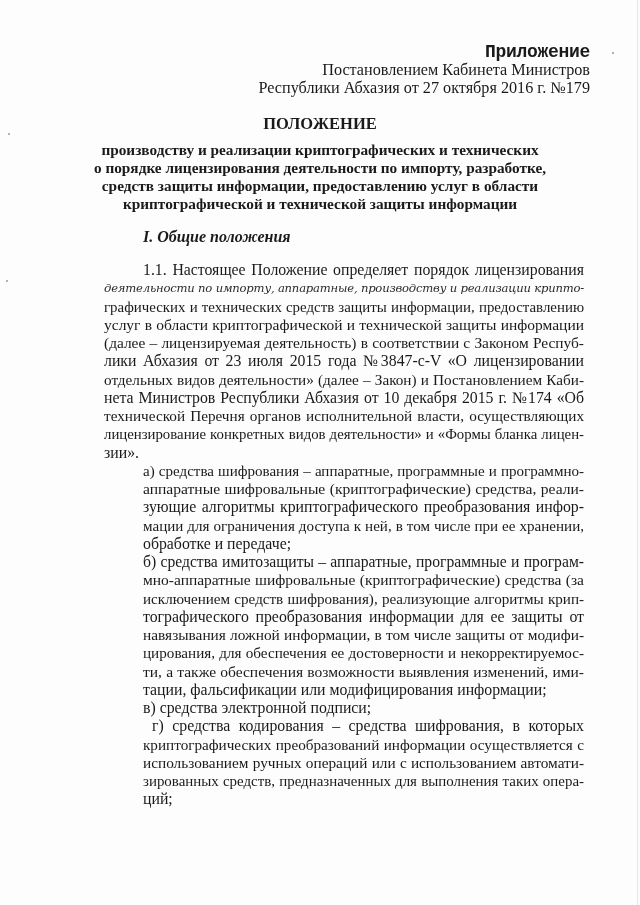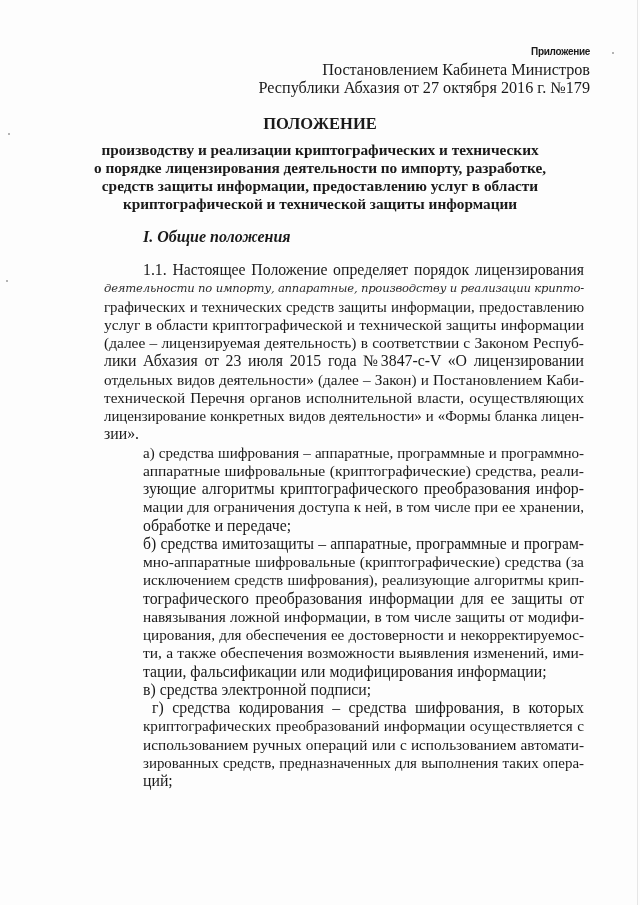--- a/index.html
+++ b/index.html
@@ -8,21 +8,21 @@
       background: #fdfdfd;
       font-family: "Liberation Serif", "DejaVu Serif", serif;
       color: #1a1a1a;
       position: relative;
     }
     .page { position: absolute; left: 0; top: 0; width: 640px; height: 905px; }
     .edge { position: absolute; right: 2px; top: 0; bottom: 0; width: 1px; background: #e6e6e6; }
     .speck { position: absolute; width: 2px; height: 2px; background: #9a9a9a; border-radius: 1px; }
 
     .appendix { position: absolute; right: 50px; text-align: right; font-size: 16.2px; line-height: 18px; }
-    .appendix .label { font-family: Liberation Sans, sans-serif; font-weight: bold; font-size: 10px; letter-spacing: -0.3px; }
+    .appendix .label { font-family: Liberation Mono, monospace; font-weight: bold; font-size: 18px; letter-spacing: -0.3px; }
     .appendix div { height: 18px; }
 
     .title { position: absolute; left: 0; width: 640px; top: 115px; text-align: center;
       font-weight: bold; font-size: 16.5px; line-height: 18px; }
     .subtitle { position: absolute; left: 60px; width: 520px; top: 141px; text-align: center;
       font-weight: bold; font-size: 15.3px; line-height: 18px; }
     .subtitle div { height: 18px; white-space: nowrap; }
 
     .section { position: absolute; left: 143px; top: 228px; font-weight: bold; font-style: italic;
       font-size: 16px; line-height: 18px; }
@@ -63,20 +63,21 @@
   <div class="body">
 
     <div>
       <div class="ln ind" style="white-space: normal; height: 18.25px; overflow: hidden;">1.1. Настоящее Положение определяет порядок лицензирования</div>
       <div class="ln cursive" style="white-space: normal; font-size: 11.6011px; height: 18.25px; overflow: hidden;">деятельности по импорту, аппаратные, производству и реализации крипто-</div>
       <div class="ln" style="white-space: normal; font-size: 14.9012px; height: 18.25px; overflow: hidden;">графических и технических средств защиты информации, предоставлению</div>
       <div class="ln" style="white-space: normal; font-size: 15.504px; height: 18.25px; overflow: hidden;">услуг в области криптографической и технической защиты информации</div>
       <div class="ln" style="white-space: normal; font-size: 15.4095px; height: 18.25px; overflow: hidden;">(далее – лицензируемая деятельность) в соответствии с Законом Респуб-</div>
       <div class="ln" style="white-space: normal; height: 18.25px; overflow: hidden;">лики Абхазия от 23 июля 2015 года №3847-с-V «О лицензировании</div>
       <div class="ln" style="white-space: normal; font-size: 15.2393px; height: 18.25px; overflow: hidden;">отдельных видов деятельности» (далее – Закон) и Постановлением Каби-</div>
+      <div class="ln" style="white-space: normal; height: 18.25px; overflow: hidden;">нета Министров Республики Абхазия от 10 декабря 2015 г. №174 «Об</div>
       <div class="ln" style="white-space: normal; font-size: 15.2225px; height: 18.25px; overflow: hidden;">технической Перечня органов исполнительной власти, осуществляющих</div>
       <div class="ln" style="white-space: normal; font-size: 14.8008px; height: 18.25px; overflow: hidden;">лицензирование конкретных видов деятельности» и «Формы бланка лицен-</div>
       <div class="ln last" style="white-space: nowrap;">зии».</div>
     </div>
 
 
     <div>
       <div class="ln sub" style="white-space: normal; font-size: 15.0584px; height: 18.25px; overflow: hidden;">а) средства шифрования – аппаратные, программные и программно-</div>
       <div class="ln sub" style="white-space: normal; font-size: 15.5753px; height: 18.25px; overflow: hidden;">аппаратные шифровальные (криптографические) средства, реали-</div>
       <div class="ln sub" style="white-space: normal; height: 18.25px; overflow: hidden;">зующие алгоритмы криптографического преобразования инфор-</div>

